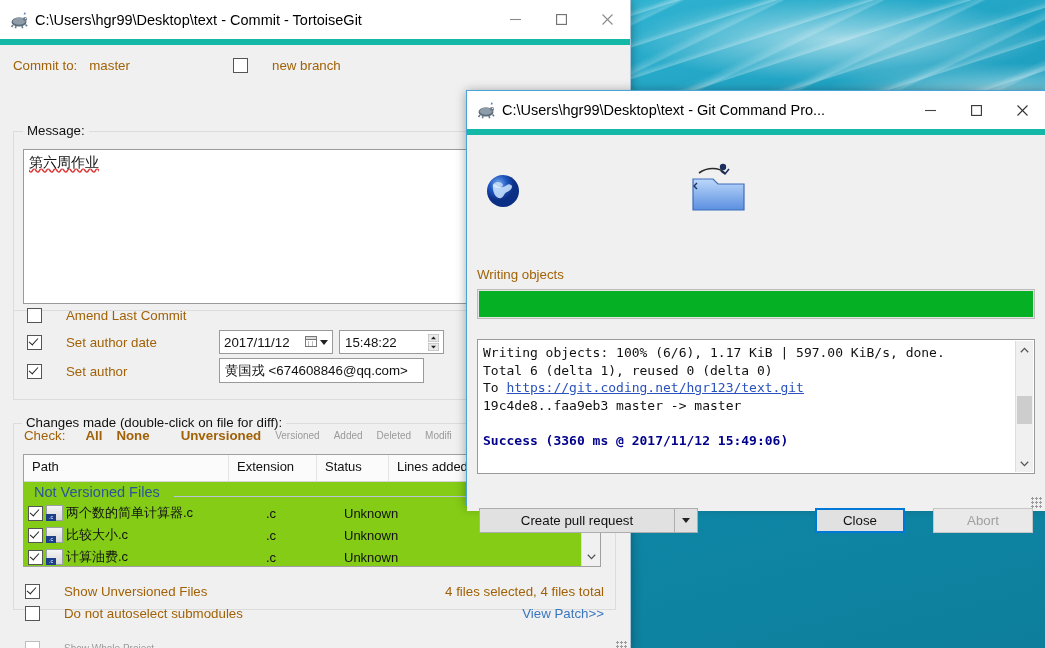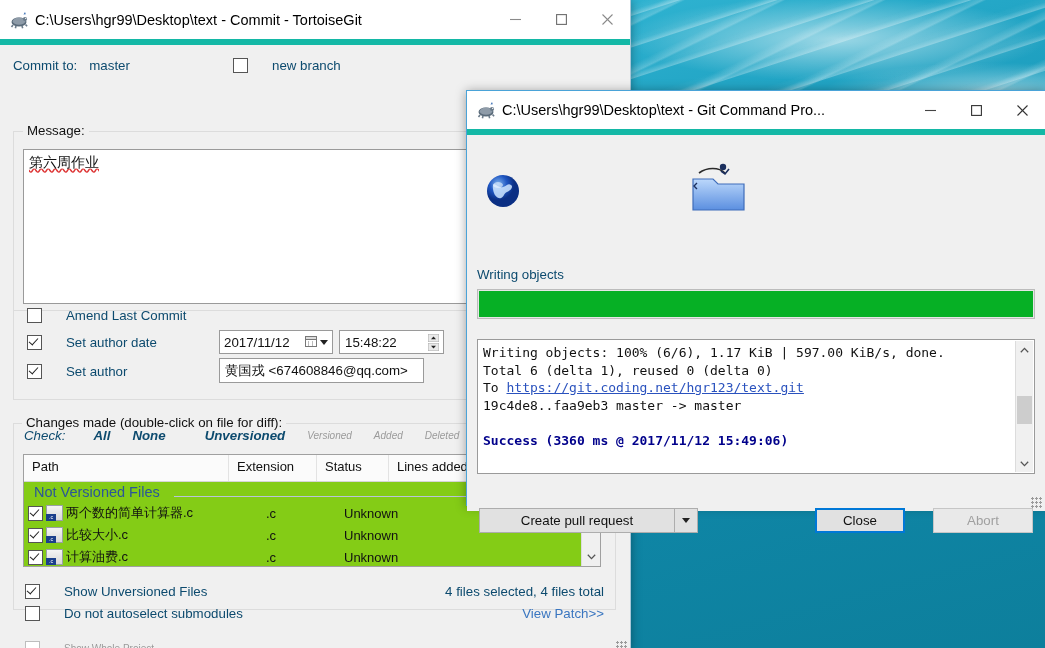--- a/index.html
+++ b/index.html
@@ -67,21 +67,21 @@
     width: 46px; height: 37px; display: flex; align-items: center; justify-content: center;
   }
   .win-btn svg { display:block; }
 
   
   #commit-window { left: -1px; top: -1px; width: 630px; height: 650px; }
   #commit-window .titlebar { height: 39px; }
   #commit-window .body { padding: 0 0 0 0; position: relative; height: 610px; background:#f0f0f0; }
 
   .row { display: flex; align-items: center; }
-  .lbl { font-size: 13.3px; color: #0c4a6e; }
+  .lbl { font-size: 13.3px; color: #a16207; }
   .lbl-dim { font-size: 10px; color: #9a9a9a; }
 
   
   .cb {
     width: 13px; height: 13px; border: 1px solid #555; background: #fff;
     display: inline-block; position: relative; flex: 0 0 auto;
   }
   .cb.checked::after {
     content: ""; position: absolute; left: 3px; top: 0px;
     width: 4px; height: 8px; border: solid #222; border-width: 0 1.6px 1.6px 0;
@@ -323,21 +323,21 @@
       <span class="lbl">Set author</span>
     </div>
     <div class="txtbox" style="position:absolute;left:219px;top:313px;width:205px;height:25px;display:flex;align-items:center;padding:0 5px;">
       <span>黄国戎 &lt;674608846@qq.com&gt;</span>
     </div>
 
     <div class="groupbox" style="left:13px;top:378px;width:601px;height:185px;">
       <span class="group-legend" style="top:-9px;left:8px;">Changes made (double-click on file for diff):</span>
     </div>
 
-    <div class="row" style="position:absolute;left:24px;top:383px;gap:12px;font-style:italic;">
+    <div class="row" style="position:absolute;left:24px;top:383px;gap:4px;">
       <span class="lbl" style="margin-right:16px;">Check:</span>
       <span class="lbl" style="font-weight:bold;margin-right:10px;">All</span>
       <span class="lbl" style="font-weight:bold;margin-right:27px;">None</span>
       <span class="lbl" style="font-weight:bold;margin-right:10px;">Unversioned</span>
       <span class="lbl-dim" style="margin-right:10px;">Versioned</span>
       <span class="lbl-dim" style="margin-right:10px;">Added</span>
       <span class="lbl-dim" style="margin-right:10px;">Deleted</span>
       <span class="lbl-dim">Modifi</span>
     </div>
 

